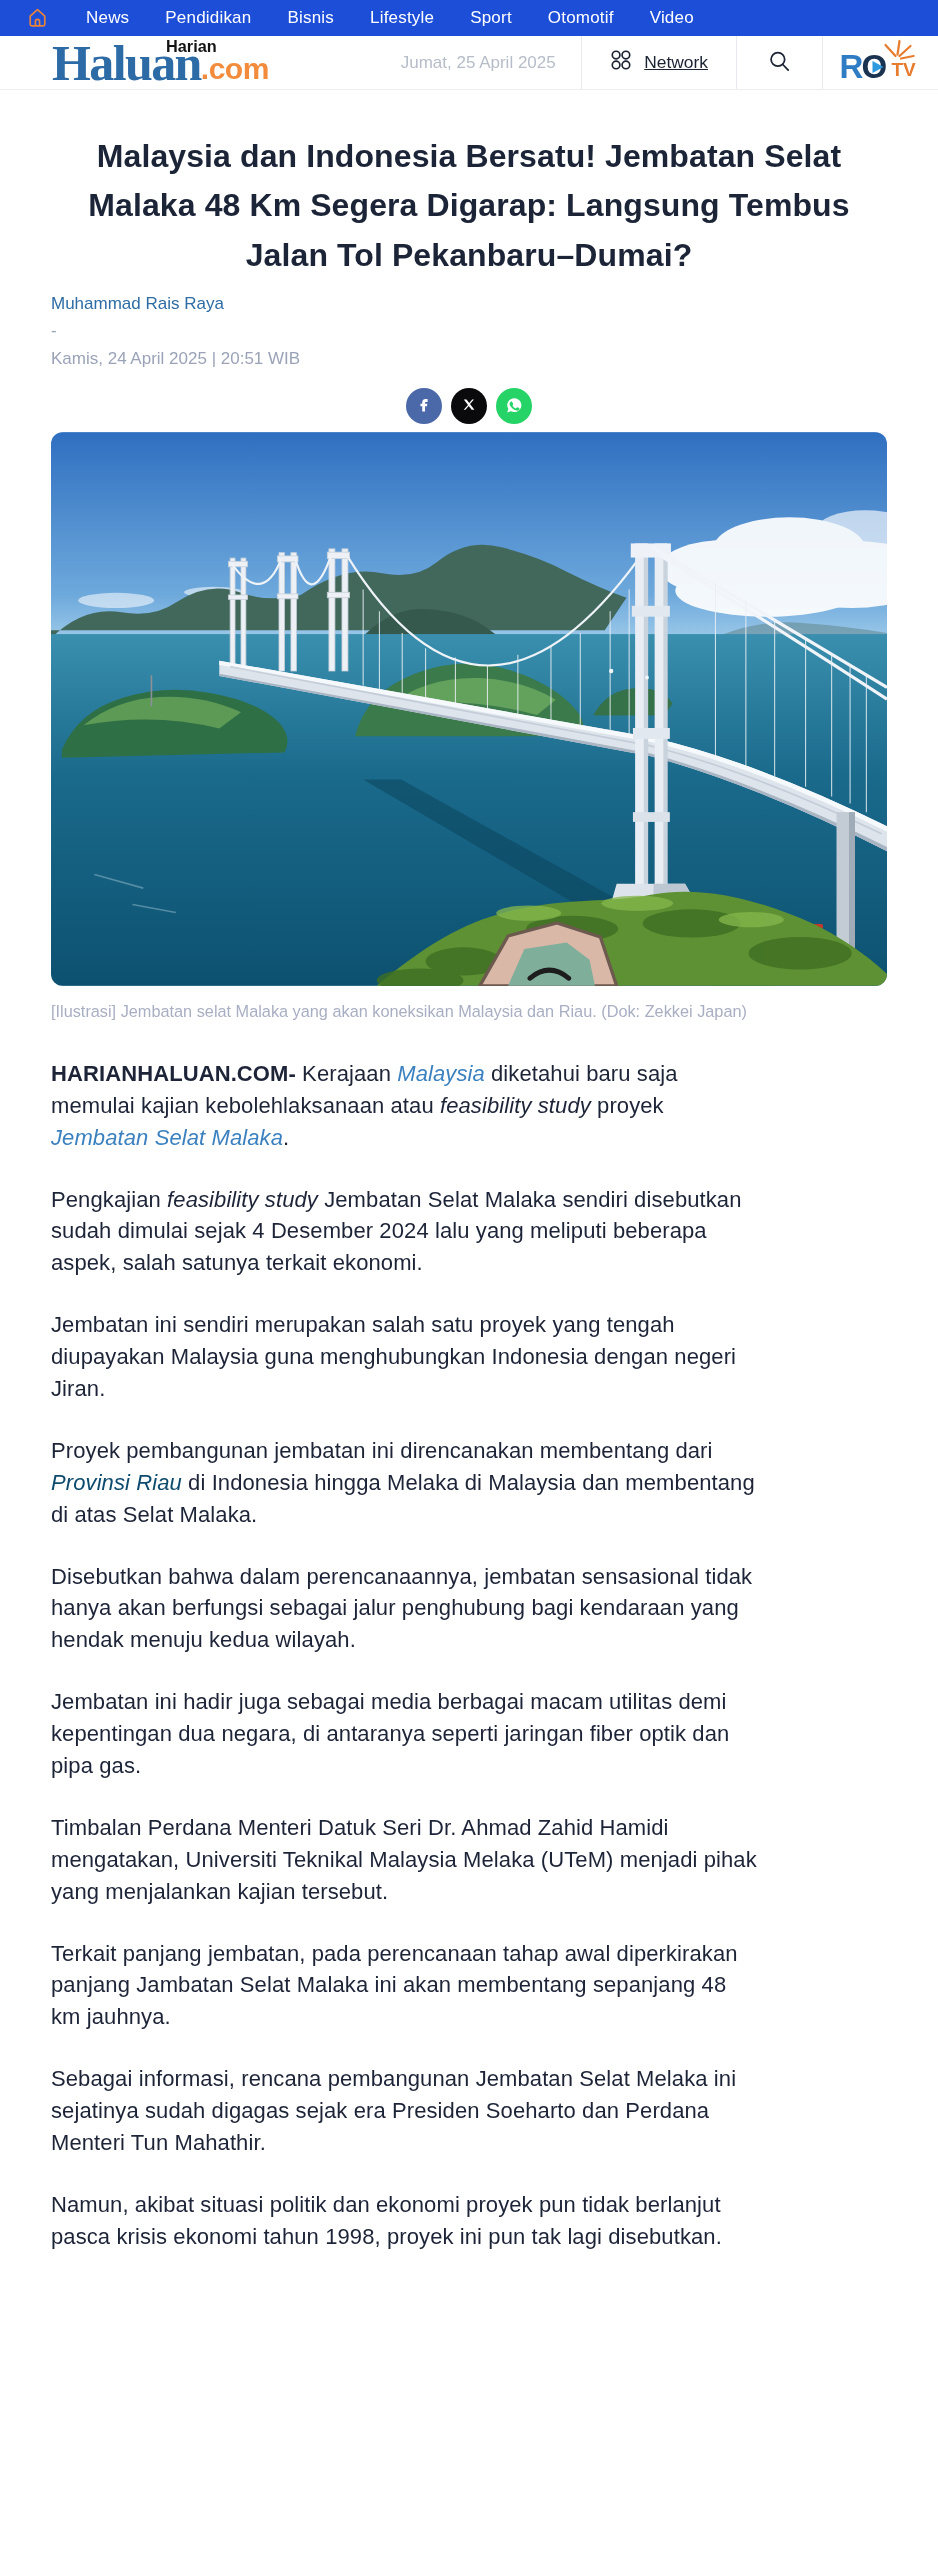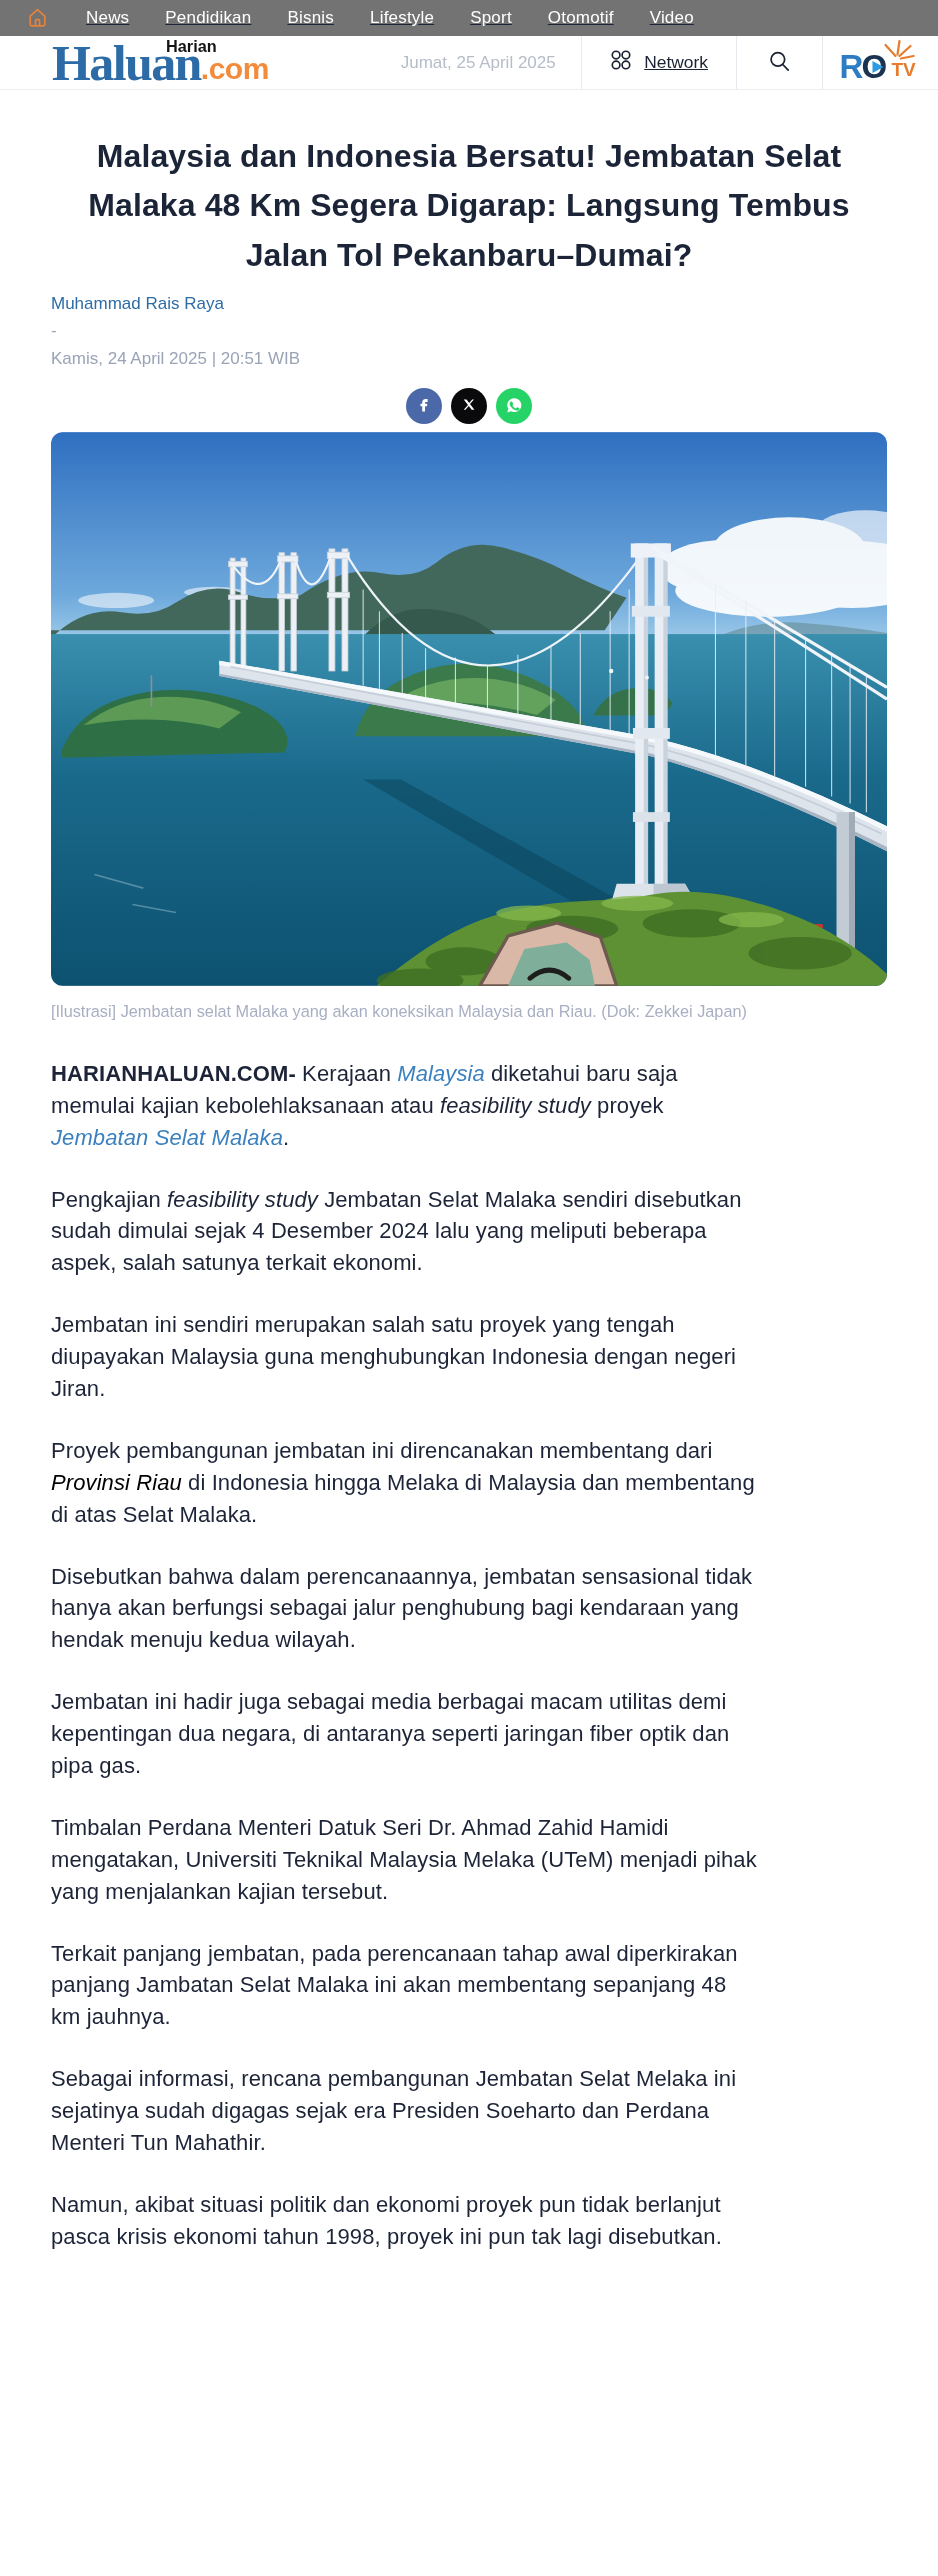--- a/index.html
+++ b/index.html
@@ -37,21 +37,21 @@
   .body-col{width:706px;margin-top:35px;padding-bottom:109px;}
   .para{font-size:22px;line-height:1.45;margin:0 0 30px;color:#1d2438;letter-spacing:0.1px;}
   .seg-plain{}
   .seg-bold{font-weight:700;}
   .seg-italic{font-style:italic;}
   .seg-link{text-decoration:none;cursor:pointer;font-style:italic;}
 </style>
 </head>
 <body>
 
-<nav class="topnav" style="background-color: #737373; text-decoration: underline;">
+<nav class="topnav" style="background-color: #1d4ed8;">
   <a class="home-link">
     <span>
       <svg width="25" height="25" viewBox="0 0 48 48">
         <path d="M10 21.5 L24 9 L38 21.5 V37 a3 3 0 0 1 -3 3 H13 a3 3 0 0 1 -3 -3 Z" fill="none" stroke="#e8833a" stroke-width="3.2" stroke-linejoin="round"></path>
         <path d="M20 40 v-8.5 a4 4 0 0 1 8 0 V40" fill="none" stroke="#e8833a" stroke-width="3.2" stroke-linejoin="round"></path>
       </svg>
     </span>
   </a>
   <div id="nav-items" style="display:flex;gap:36px;">
       <a class="nav-link">News</a>
@@ -295,21 +295,21 @@
         <path d="M882 1006 q36 -30 72 0" stroke="#1d1d1d" stroke-width="9" fill="none" stroke-linecap="round"></path>
       </svg>
     </div>
     <figcaption class="caption">[Ilustrasi] Jembatan selat Malaka yang akan koneksikan Malaysia dan Riau. (Dok: Zekkei Japan)</figcaption>
   </figure>
 
   <div class="body-col" id="paragraphs">
       <p class="para"><span class="seg-bold">HARIANHALUAN.COM-</span><span class="seg-plain"> Kerajaan </span><a class="seg-link" style="color: rgb(59, 128, 191);">Malaysia</a><span class="seg-plain"> diketahui baru saja memulai kajian kebolehlaksanaan atau </span><span class="seg-italic">feasibility study</span><span class="seg-plain"> proyek </span><a class="seg-link" style="color: rgb(59, 128, 191);">Jembatan Selat Malaka</a><span class="seg-plain">.</span></p>
       <p class="para"><span class="seg-plain">Pengkajian </span><span class="seg-italic">feasibility study</span><span class="seg-plain"> Jembatan Selat Malaka sendiri disebutkan sudah dimulai sejak 4 Desember 2024 lalu yang meliputi beberapa aspek, salah satunya terkait ekonomi.</span></p>
       <p class="para"><span class="seg-plain">Jembatan ini sendiri merupakan salah satu proyek yang tengah diupayakan Malaysia guna menghubungkan Indonesia dengan negeri Jiran.</span></p>
-      <p class="para"><span class="seg-plain">Proyek pembangunan jembatan ini direncanakan membentang dari </span><a class="seg-link" style="color: #000000;">Provinsi Riau</a><span class="seg-plain"> di Indonesia hingga Melaka di Malaysia dan membentang di atas Selat Malaka.</span></p>
+      <p class="para"><span class="seg-plain">Proyek pembangunan jembatan ini direncanakan membentang dari </span><a class="seg-link" style="color: #0c4a6e;">Provinsi Riau</a><span class="seg-plain"> di Indonesia hingga Melaka di Malaysia dan membentang di atas Selat Malaka.</span></p>
       <p class="para"><span class="seg-plain">Disebutkan bahwa dalam perencanaannya, jembatan sensasional tidak hanya akan berfungsi sebagai jalur penghubung bagi kendaraan yang hendak menuju kedua wilayah.</span></p>
       <p class="para"><span class="seg-plain">Jembatan ini hadir juga sebagai media berbagai macam utilitas demi kepentingan dua negara, di antaranya seperti jaringan fiber optik dan pipa gas.</span></p>
       <p class="para"><span class="seg-plain">Timbalan Perdana Menteri Datuk Seri Dr. Ahmad Zahid Hamidi mengatakan, Universiti Teknikal Malaysia Melaka (UTeM) menjadi pihak yang menjalankan kajian tersebut.</span></p>
       <p class="para"><span class="seg-plain">Terkait panjang jembatan, pada perencanaan tahap awal diperkirakan panjang Jambatan Selat Malaka ini akan membentang sepanjang 48 km jauhnya.</span></p>
       <p class="para"><span class="seg-plain">Sebagai informasi, rencana pembangunan Jembatan Selat Melaka ini sejatinya sudah digagas sejak era Presiden Soeharto dan Perdana Menteri Tun Mahathir.</span></p>
       <p class="para"><span class="seg-plain">Namun, akibat situasi politik dan ekonomi proyek pun tidak berlanjut pasca krisis ekonomi tahun 1998, proyek ini pun tak lagi disebutkan.</span></p>
     </div>
 
 </main>
 

